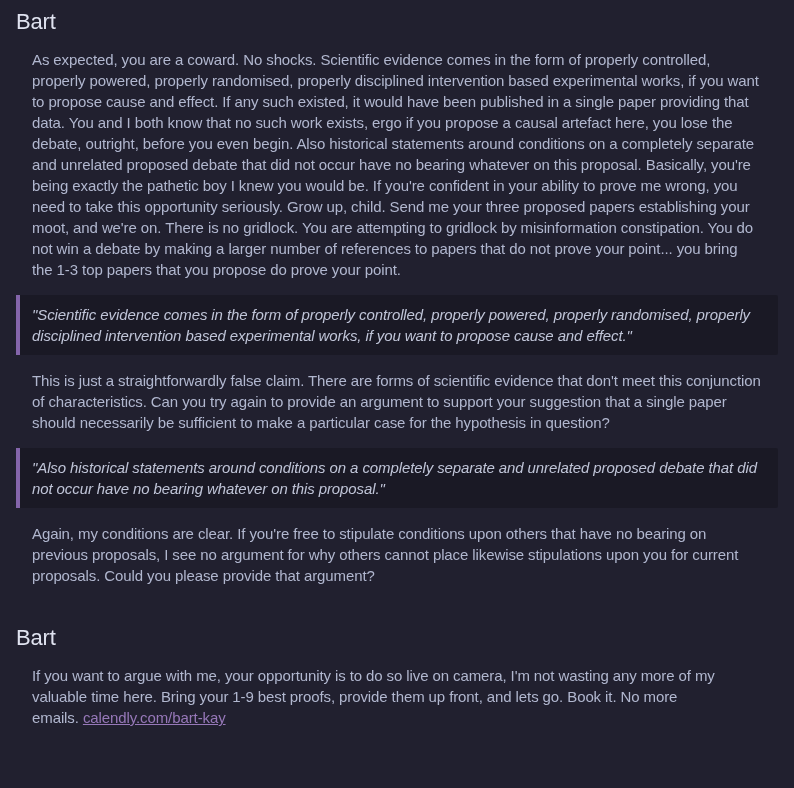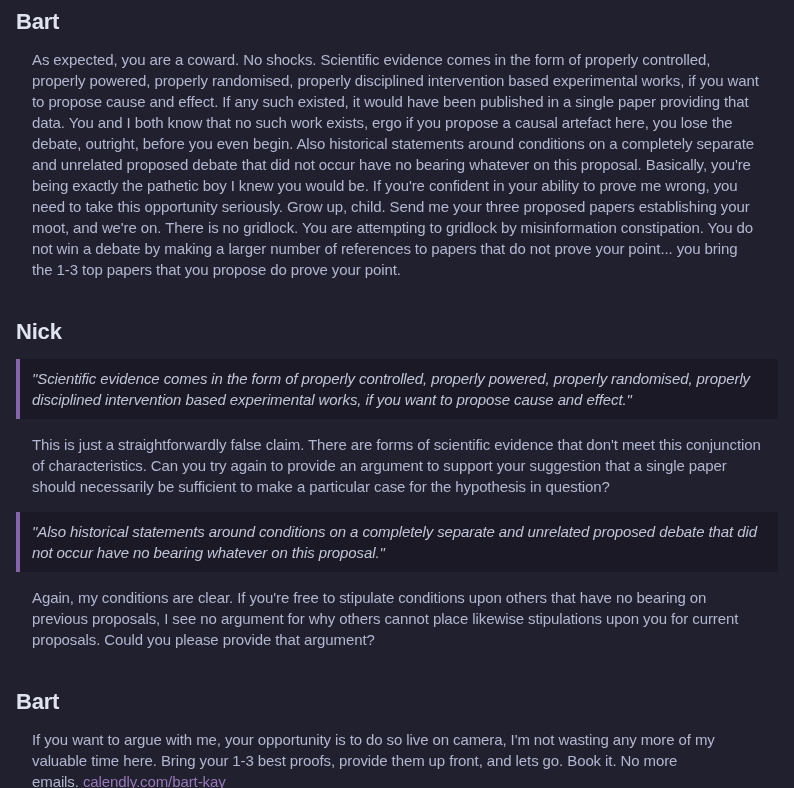--- a/index.html
+++ b/index.html
@@ -16,21 +16,21 @@
     font-family: "Liberation Sans", sans-serif;
     font-size: 15px;
     line-height: 21px;
     letter-spacing: -0.1px;
     padding: 10px 16px 0 16px;
   }
   h2 {
     font-family: "Liberation Sans", sans-serif;
     font-size: 22px;
     line-height: 23px;
-    font-weight: 700;
+    font-weight: 400;
     color: #e0e3f0;
     letter-spacing: -0.2px;
     margin: 40px 0 16px 0;
   }
   h2.first {
     margin-top: 0;
   }
   p {
     margin: 15px 16px;
   }
@@ -54,31 +54,30 @@
 </style>
 </head>
 <body>
 
 <section>
   <h2 class="first">Bart</h2>
   <p>As expected, you are a coward. No shocks. Scientific evidence comes in the form of properly controlled, properly powered, properly randomised, properly disciplined intervention based experimental works, if you want to propose cause and effect. If any such existed, it would have been published in a single paper providing that data. You and I both know that no such work exists, ergo if you propose a causal artefact here, you lose the debate, outright, before you even begin. Also historical statements around conditions on a completely separate and unrelated proposed debate that did not occur have no bearing whatever on this proposal. Basically, you're being exactly the pathetic boy I knew you would be. If you're confident in your ability to prove me wrong, you need to take this opportunity seriously. Grow up, child. Send me your three proposed papers establishing your moot, and we're on. There is no gridlock. You are attempting to gridlock by misinformation constipation. You do not win a debate by making a larger number of references to papers that do not prove your point... you bring the 1-3 top papers that you propose do prove your point.</p>
 </section>
 
 <section>
-  <h2>Nick</h2>
   <blockquote>
     <span>"Scientific evidence comes in the form of properly controlled, properly powered, properly randomised, properly disciplined intervention based experimental works, if you want to propose cause and effect."</span>
   </blockquote>
   <p>This is just a straightforwardly false claim. There are forms of scientific evidence that don't meet this conjunction of characteristics. Can you try again to provide an argument to support your suggestion that a single paper should necessarily be sufficient to make a particular case for the hypothesis in question?</p>
   <blockquote>
     <span>"Also historical statements around conditions on a completely separate and unrelated proposed debate that did not occur have no bearing whatever on this proposal."</span>
   </blockquote>
   <p>Again, my conditions are clear. If you're free to stipulate conditions upon others that have no bearing on previous proposals, I see no argument for why others cannot place likewise stipulations upon you for current proposals. Could you please provide that argument?</p>
 </section>
 
 <section>
   <h2>Bart</h2>
   <p class="last">
-    <span>If you want to argue with me, your opportunity is to do so live on camera, I'm not wasting any more of my valuable time here. Bring your 1-3 best proofs, provide them up front, and lets go. Book it. No more</span>
+    <span>If you want to argue with me, your opportunity is to do so live on camera, I'm not wasting any more of my valuable time here. Bring your 1-9 best proofs, provide them up front, and lets go. Book it. No more</span>
     <br>
     <span>emails. </span><a class="link">calendly.com/bart-kay</a>
   </p>
 </section>
 
 </body></html>

